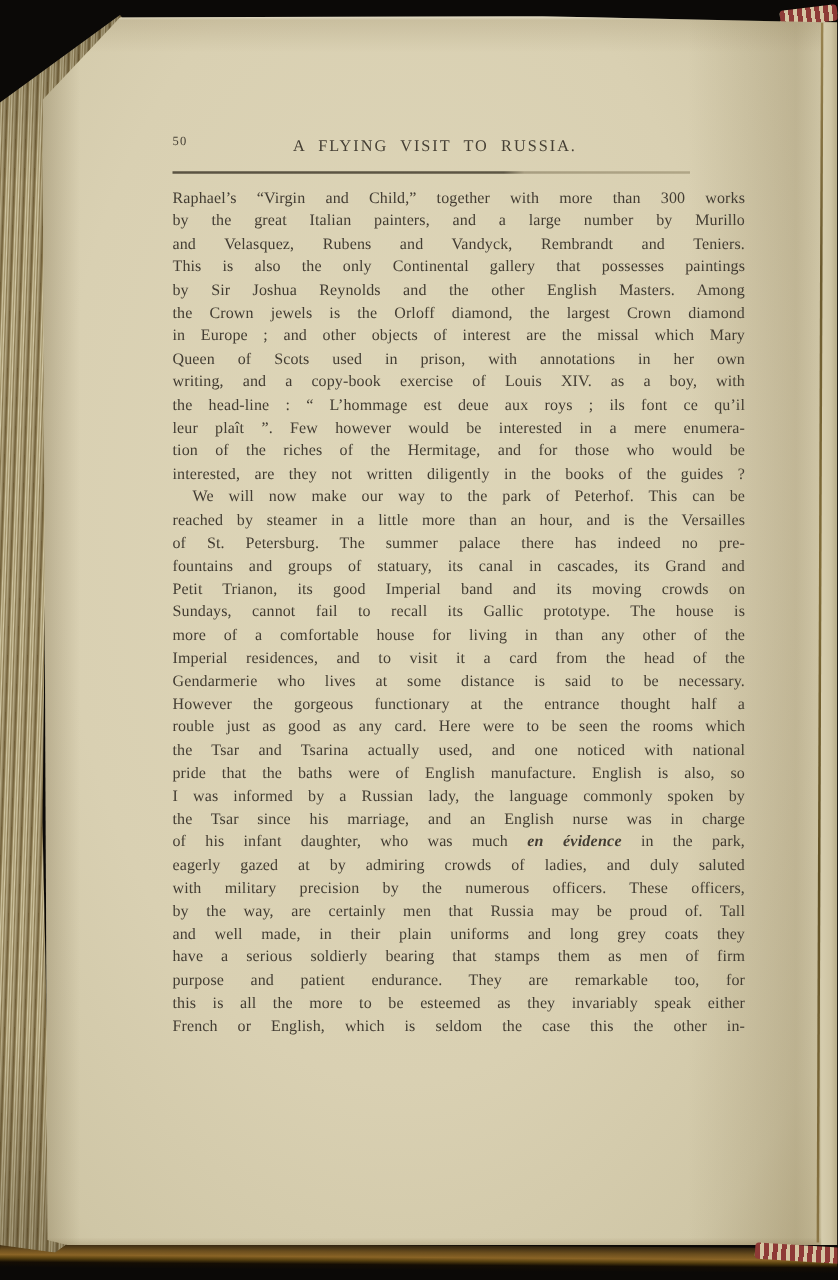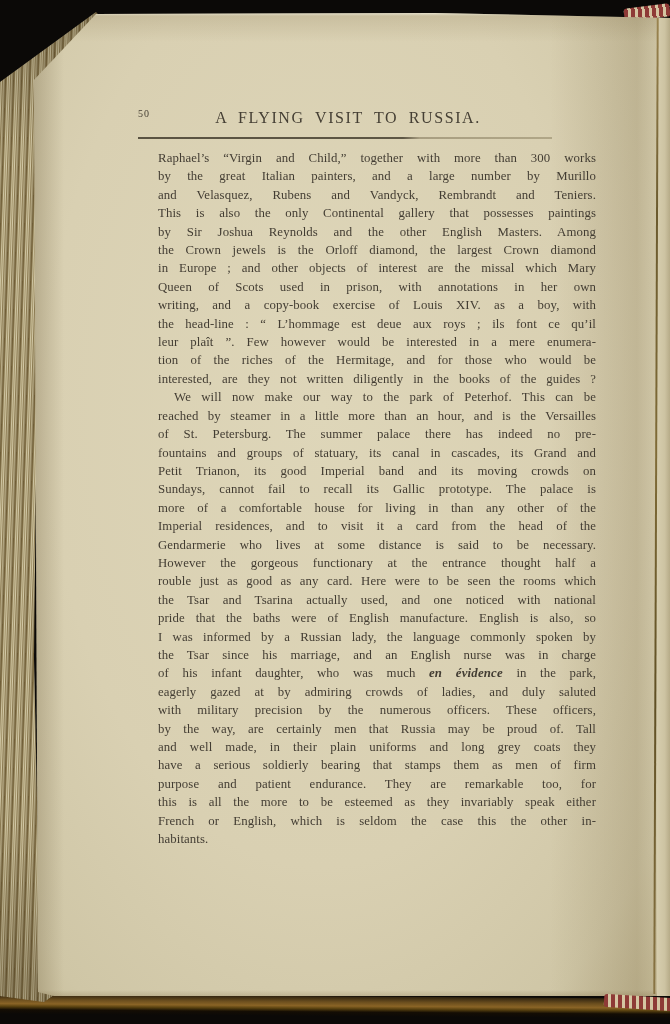--- a/index.html
+++ b/index.html
@@ -51,36 +51,35 @@
     position:absolute;left:623px;top:4px;width:13px;height:980px;
     background:linear-gradient(90deg,#d6cdae 0%,#cdc3a2 60%,#b6ab88 100%);
   }
   
   .folio{
     position:absolute;left:104px;top:96px;
     font-size:10px;letter-spacing:1px;color:#453f34;
   }
   .running-head{
     position:absolute;left:104px;top:97px;width:420px;
-    text-align:center;font-size:16px;letter-spacing:1.6px;word-spacing:5px;
+    text-align:center;font-size:13px;letter-spacing:1.6px;word-spacing:5px;
     color:#453f34;
   }
   .head-rule{
     position:absolute;left:104px;top:125px;width:414px;height:2px;
     background:linear-gradient(90deg,#5a5342 0%,#5d5644 64%,#a89e81 68%,#b0a687 100%);
   }
   .page-text{
     position:absolute;left:104px;top:137px;width:458px;
     font-size:12.8px;color:#433d33;
   }
   .line{
     height:18.41px;line-height:18.41px;overflow:hidden;
     text-align:justify;text-align-last:justify;
     letter-spacing:0.1px;
-    margin-left:20px;
   }
   .line.indent{text-indent:16px;}
   .line.para-end{text-align-last:left;}
   .line i{letter-spacing:0.2px;font-weight:bold;}
 </style>
 </head>
 <body>
 
 <div class="bottom-strip"></div>
 <div class="stack-left"></div>
@@ -107,36 +106,35 @@
       <div class="line">writing, and a copy-book exercise of Louis XIV. as a boy, with</div>
       <div class="line">the head-line : “ L’hommage est deue aux roys ; ils font ce qu’il</div>
       <div class="line">leur plaît ”. Few however would be interested in a mere enumera-</div>
       <div class="line">tion of the riches of the Hermitage, and for those who would be</div>
       <div class="line">interested, are they not written diligently in the books of the guides ?</div>
       <div class="line indent">We will now make our way to the park of Peterhof. This can be</div>
       <div class="line">reached by steamer in a little more than an hour, and is the Versailles</div>
       <div class="line">of St. Petersburg. The summer palace there has indeed no pre-</div>
       <div class="line">fountains and groups of statuary, its canal in cascades, its Grand and</div>
       <div class="line">Petit Trianon, its good Imperial band and its moving crowds on</div>
-      <div class="line">Sundays, cannot fail to recall its Gallic prototype. The palace is</div>
+      <div class="line">Sundays, cannot fail to recall its Gallic prototype. The house is</div>
       <div class="line">more of a comfortable house for living in than any other of the</div>
       <div class="line">Imperial residences, and to visit it a card from the head of the</div>
       <div class="line">Gendarmerie who lives at some distance is said to be necessary.</div>
       <div class="line">However the gorgeous functionary at the entrance thought half a</div>
       <div class="line">rouble just as good as any card. Here were to be seen the rooms which</div>
       <div class="line">the Tsar and Tsarina actually used, and one noticed with national</div>
       <div class="line">pride that the baths were of English manufacture. English is also, so</div>
       <div class="line">I was informed by a Russian lady, the language commonly spoken by</div>
       <div class="line">the Tsar since his marriage, and an English nurse was in charge</div>
       <div class="line">of his infant daughter, who was much <i>en évidence</i> in the park,</div>
       <div class="line">eagerly gazed at by admiring crowds of ladies, and duly saluted</div>
       <div class="line">with military precision by the numerous officers. These officers,</div>
       <div class="line">by the way, are certainly men that Russia may be proud of. Tall</div>
       <div class="line">and well made, in their plain uniforms and long grey coats they</div>
       <div class="line">have a serious soldierly bearing that stamps them as men of firm</div>
       <div class="line">purpose and patient endurance. They are remarkable too, for</div>
       <div class="line">this is all the more to be esteemed as they invariably speak either</div>
       <div class="line">French or English, which is seldom the case this the other in-</div>
-      <div class="line para-end">habitants.</div>
     </div>
 </div>
 
 <div class="headband bottom"></div>
 
 </body></html>

